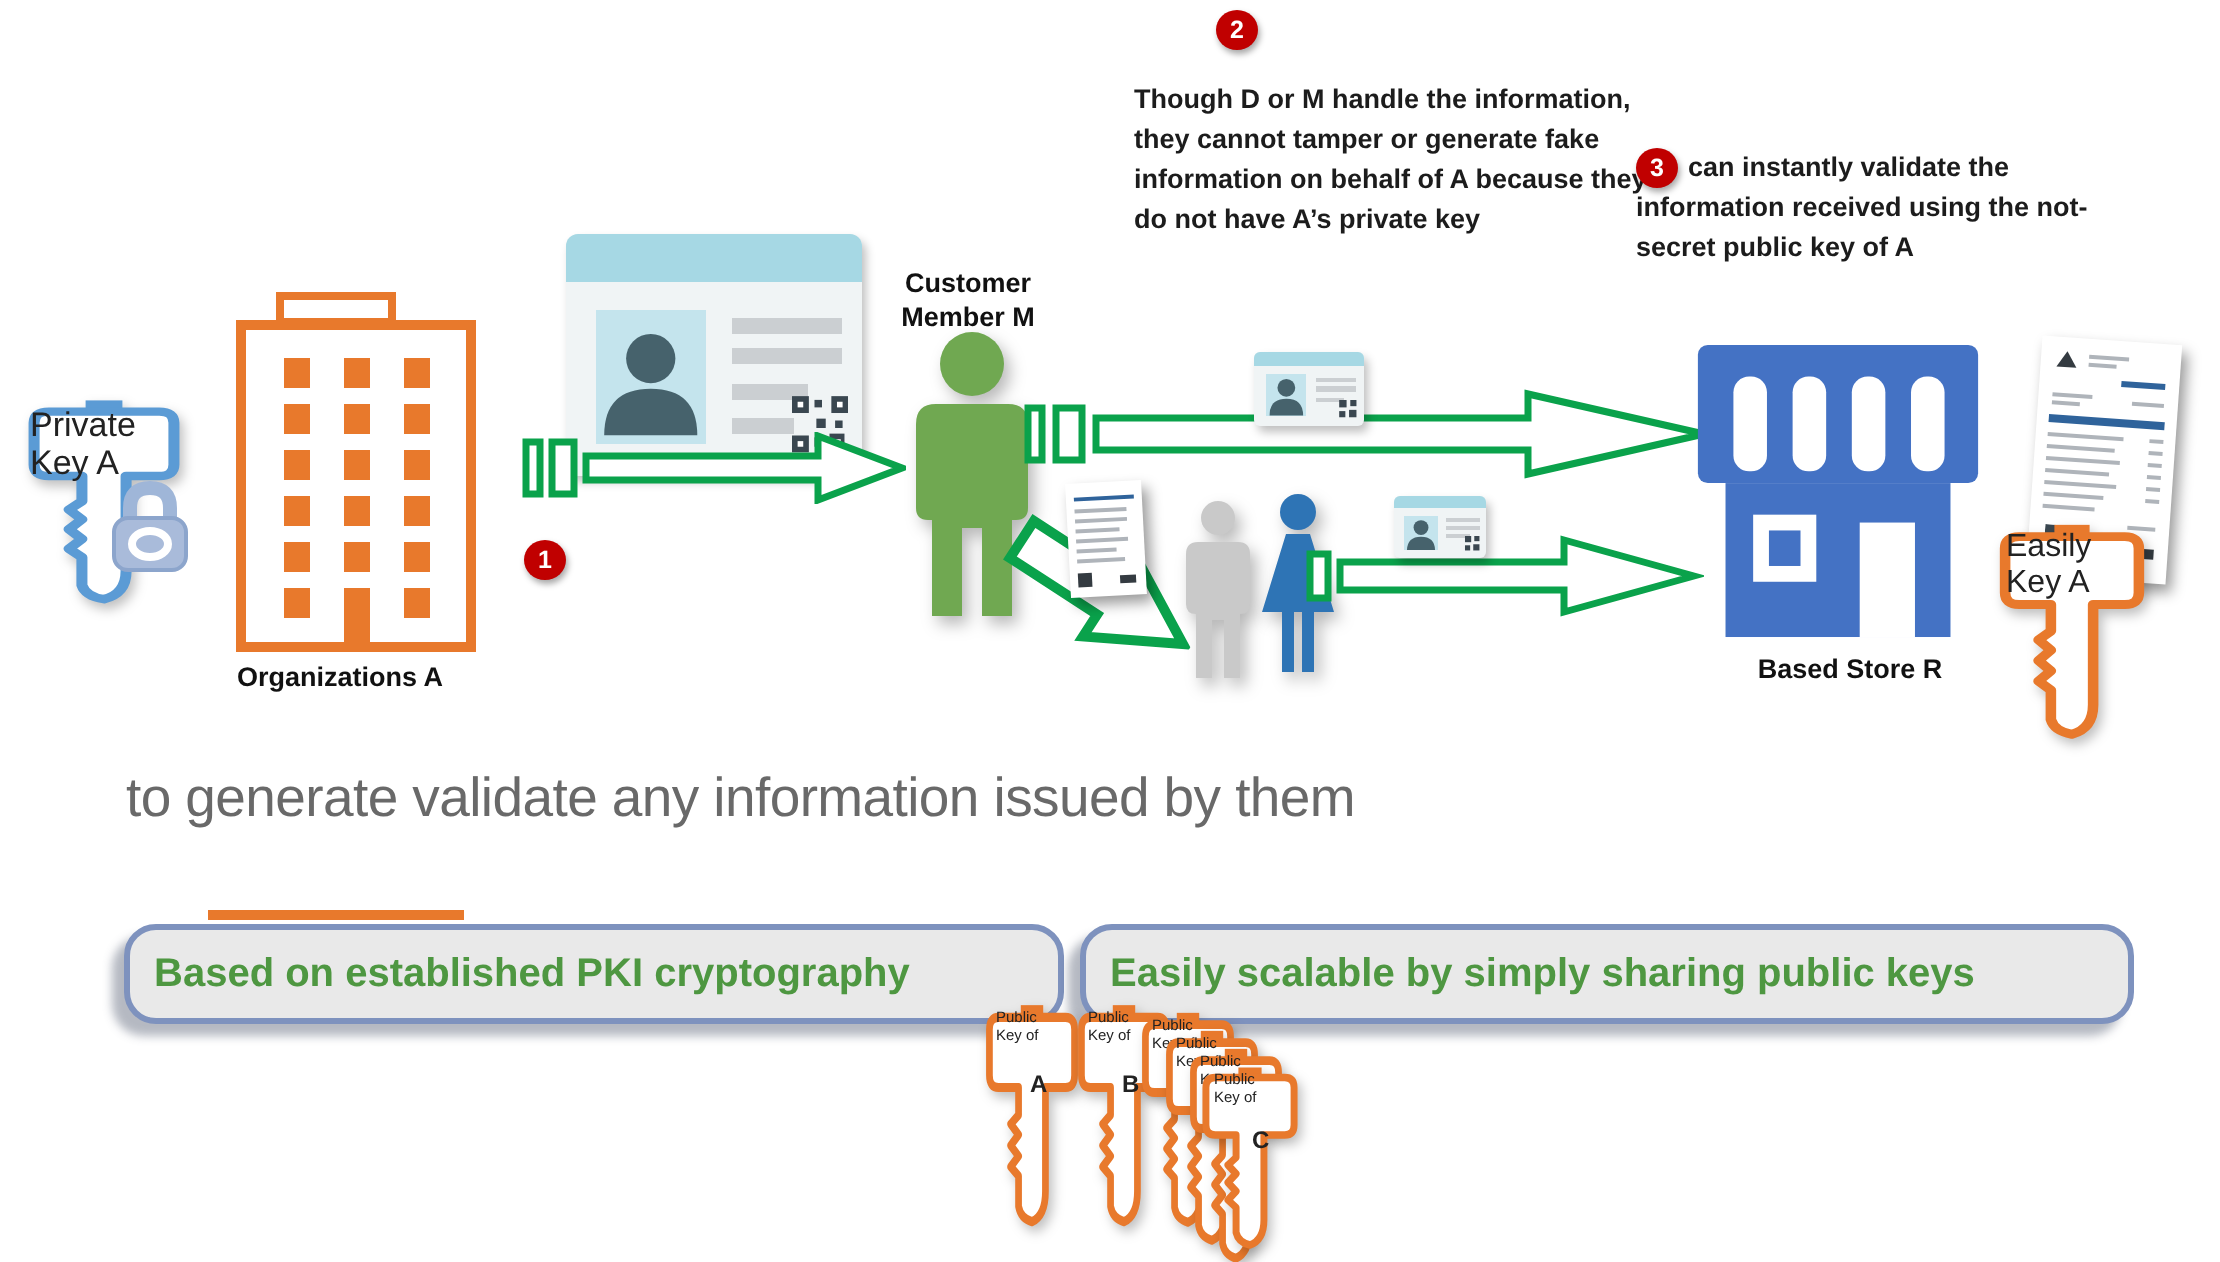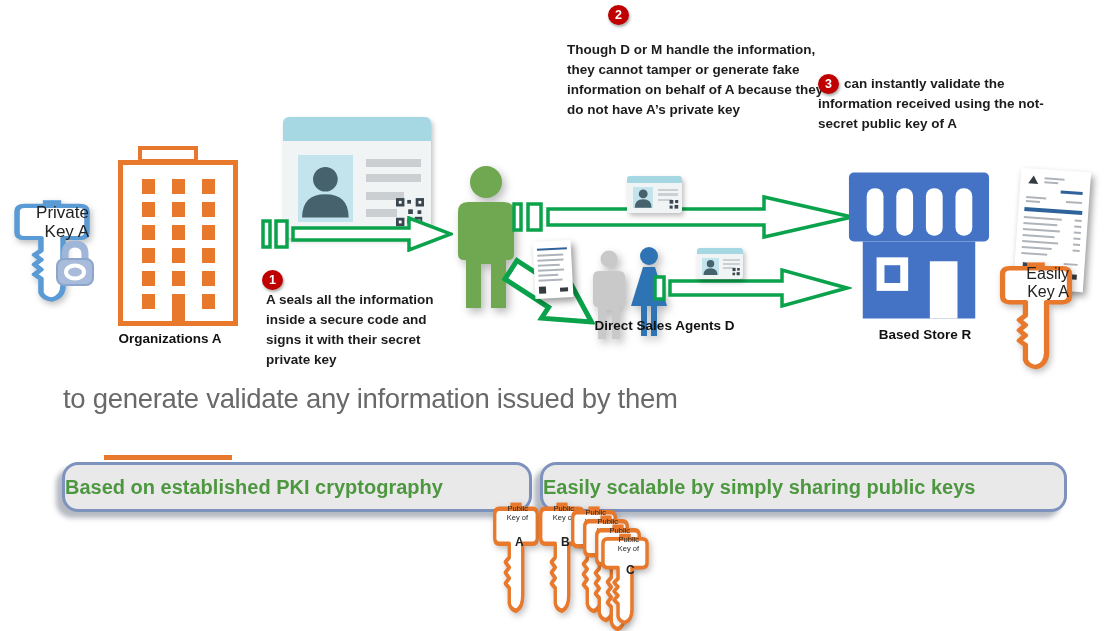--- a/index.html
+++ b/index.html
@@ -13,21 +13,21 @@
   .badge{position:absolute;width:21px;height:20px;border-radius:50%;background:var(--red-badge,#C00000);
          color:#fff;font-size:12.5px;font-weight:bold;display:flex;align-items:center;justify-content:center;
          box-shadow:1px 2px 3px rgba(0,0,0,.35);}
   .badge-inline{position:relative;float:left;width:21px;height:20px;margin-right:5px;border-radius:50%;
          background:var(--red-badge,#C00000);color:#fff;font-size:12.5px;font-weight:bold;
          display:flex;align-items:center;justify-content:center;box-shadow:1px 2px 3px rgba(0,0,0,.35);}
   .statement{position:absolute;left:63px;top:383px;width:980px;font-size:27.5px;letter-spacing:-.3px;
          color:var(--statement-gray,#696969);line-height:31px;}
   .callout{position:absolute;height:50px;border:3px solid var(--box-border,#7E92BE);border-radius:16px;
          background:var(--box-bg,#E9E9E9);box-shadow:-6px 6px 5px rgba(90,100,120,.45);
-         display:flex;align-items:center;box-sizing:border-box;}
+         display:flex;align-items:center;padding-left:12px;box-sizing:border-box;}
   .callout span{font-weight:bold;font-size:20px;color:var(--box-text-green,#4E9741);}
 
   
   .bld-roof{position:absolute;left:20px;top:0;width:52px;height:9px;border:4px solid var(--orange,#E8792C);background:#fff;}
   .bld-body{position:absolute;left:0;top:14px;width:90px;height:142px;border:5px solid var(--orange,#E8792C);background:#fff;
             display:grid;grid-template-columns:repeat(3,1fr);grid-auto-rows:15px;row-gap:8px;
             padding:14px 10px 0;justify-items:center;}
   .win{width:13px;height:15px;background:var(--orange,#E8792C);}
   .door{height:28px;}
   .bld-base{position:absolute;left:-14px;top:309px;width:128px;height:5px;background:var(--orange,#E8792C);}
@@ -47,21 +47,21 @@
   .mini .band{border-radius:3px 3px 0 0;}
 
   
   .arrow-poly{fill:#fff;stroke:var(--green-arrow,#0AA24B);stroke-width:3.5;stroke-linejoin:miter;}
   .arrow-thick{stroke-width:5;}
   .dash{fill:#fff;stroke:var(--green-arrow,#0AA24B);stroke-width:3.5;}
   .key-path{fill:#fff;stroke:var(--orange,#E8792C);stroke-width:6;stroke-linejoin:round;}
   .key-path.blue{stroke:var(--blue-key,#5B9BD5);}
   .key-notch{fill:var(--orange,#E8792C);}
   .key-notch.blue{fill:var(--blue-key,#5B9BD5);}
-  .key-shadow{filter:drop-shadow(2px 3px 3px rgba(0,0,0,.25));text-align:right;}
+  .key-shadow{filter:drop-shadow(2px 3px 3px rgba(0,0,0,.25));}
   .fig-shadow{filter:drop-shadow(3px 4px 4px rgba(0,0,0,.28));}
   .qr-dark{fill:#3A4750;}
   .key-text{position:absolute;color:#222;}
 
   
   .receipt{position:absolute;background:#fff;box-shadow:3px 4px 7px rgba(0,0,0,.4);}
   .receipt .rl{position:absolute;background:#AFB4BA;}
   .receipt .rb{position:absolute;background:#2F639B;}
   .receipt .rd{position:absolute;background:#343B41;}
 </style>
@@ -142,22 +142,22 @@
     </svg>
   </div>
 
   <svg class="abs" style="left:261px;top:216px;" width="192" height="36" viewBox="0 0 192 36">
     <rect class="dash" x="2" y="5" width="7" height="26"></rect>
     <rect class="dash" x="15" y="5" width="11" height="26"></rect>
     <polygon class="arrow-poly" points="32,12 148,12 148,2 190,18 148,34 148,24 32,24"></polygon>
   </svg>
 
   <div class="badge" style="left:262px;top:270px;">1</div>
-  <div class="note" style="left:266px;top:290px;width:182px;">A seals all the information inside a secure code and signs it with their secret private key</div>
-
+
+  <div class="node-label" style="left:430px;top:133px;width:108px;">Customer Member M</div>
   <svg class="abs fig-shadow" style="left:452px;top:166px;" width="68" height="146" viewBox="0 0 68 146">
     <g fill="var(--person-green,#70A851)">
       <circle cx="34" cy="16" r="16"></circle>
       <path d="M16,36 H52 Q62,36 62,46 V88 Q62,94 56,94 H54 V142 H39 V98 H29 V142 H14 V94 H12 Q6,94 6,88 V46 Q6,36 16,36 Z"></path>
     </g>
   </svg>
 
   <div class="badge" style="left:608px;top:5px;">2</div>
   <div class="note" style="left:567px;top:40px;width:258px;">Though D or M handle the information, they cannot tamper or generate fake information on behalf of A because they do not have A’s private key</div>
 
@@ -213,21 +213,20 @@
       <circle cx="21" cy="9" r="8.5"></circle>
       <path d="M11,21 H31 Q37,21 37,27 V52 Q37,57 32,57 V89 H24 V60 H18 V89 H10 V57 Q5,57 5,52 V27 Q5,21 11,21 Z"></path>
     </g>
   </svg>
   <svg class="abs fig-shadow" style="left:626px;top:246px;" width="46" height="96" viewBox="0 0 46 96">
     <g fill="var(--woman-blue,#2E74B5)">
       <circle cx="23" cy="10" r="9"></circle>
       <path d="M17,21 H29 L41,60 H31 V90 H25 V60 H21 V90 H15 V60 H5 Z"></path>
     </g>
   </svg>
-  <div class="node-label" style="left:572px;top:317px;width:185px;">Direct Sales Agents D</div>
 
   <svg class="abs" style="left:652px;top:266px;" width="200" height="44" viewBox="0 0 200 44">
     <rect class="dash" x="3" y="11" width="9" height="22"></rect>
     <polygon class="arrow-poly" points="18,15 130,15 130,4 195,22 130,40 130,29 18,29"></polygon>
   </svg>
 
   <div class="idcard mini" style="left:697px;top:248px;width:46px;height:31px;">
     <div class="band"></div>
     <div class="photo">
         <svg viewBox="0 0 40 42">

